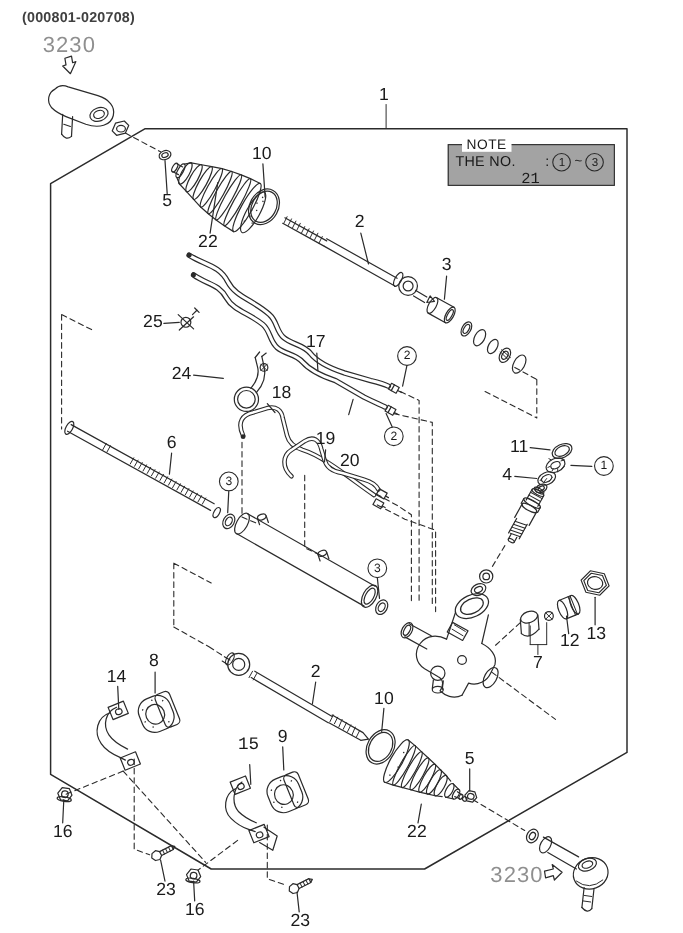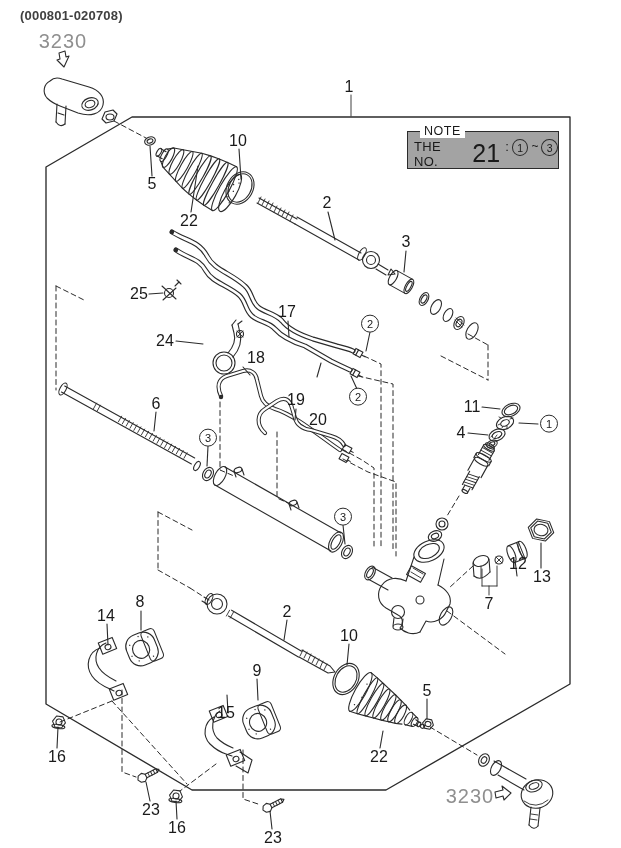--- a/index.html
+++ b/index.html
@@ -26,21 +26,21 @@
   .ref { position:absolute; transform:translate(-50%,-50%); color:var(--ref);
          font-size:20px; letter-spacing:1px; line-height:1; white-space:nowrap; }
   .header-code { position:absolute; left:20px; top:8px; color:#404040; font-size:13px;
                  font-weight:bold; letter-spacing:0.2px; }
   .notebox { position:absolute; left:407px; top:131px; width:150px; height:36px;
              border:1.4px solid var(--line); background:#a3a3a3; }
   .note-title { position:absolute; top:-8px; left:12px; background:#fff; padding:0 4px;
                 font-size:12.5px; letter-spacing:0.5px; color:var(--label); }
   .note-row { display:flex; align-items:flex-start; gap:3px; padding-left:6px; margin-top:7px; color:var(--label); }
   .note-prefix { font-size:13px; letter-spacing:0.3px; }
-  .note-num { font-size:25px; margin:0 2px; }
+  .note-num { font-size:14px; margin:16px 2px;font-family:Liberation Mono, monospace; }
   .note-colon { font-size:13px; }
   .note-circ { width:15px; height:15px; border:1.2px solid var(--line); border-radius:50%;
                display:inline-flex; align-items:center; justify-content:center; font-size:10.5px; }
   .note-tilde { font-size:12px; }
 </style>
 </head>
 <body>
 
 <div class="stage">
 
@@ -516,26 +516,26 @@
       <div class="callout" style="left: 139px; top: 294px;">25</div>
       <div class="callout" style="left: 165px; top: 341px;">24</div>
       <div class="callout" style="left: 287px; top: 312px;">17</div>
       <div class="callout" style="left: 242px; top: 358px; margin-left: 14px;">18</div>
       <div class="callout" style="left: 318px; top: 385px; margin-top: 35px;">20</div>
       <div class="callout" style="left: 296px; top: 400px;">19</div>
       <div class="callout" style="left: 156px; top: 404px;">6</div>
       <div class="callout" style="left: 472px; top: 407px;">11</div>
       <div class="callout" style="left: 461px; top: 433px;">4</div>
       <div class="callout" style="left: 489px; top: 604px;">7</div>
-      <div class="callout" style="left: 518px; top: 564px; text-align: right;">12</div>
+      <div class="callout" style="left: 518px; top: 584px; text-align: right;">12</div>
       <div class="callout" style="left: 542px; top: 577px;">13</div>
       <div class="callout" style="left: 106px; top: 616px;">14</div>
       <div class="callout" style="left: 140px; top: 602px;">8</div>
       <div class="callout" style="left: 57px; top: 757px;">16</div>
-      <div class="callout" style="left: 226px; top: 713px;">15</div>
+      <div class="callout" style="left: 226px; top: 677px; font-family: Liberation Mono, monospace;">15</div>
       <div class="callout" style="left: 257px; top: 671px;">9</div>
       <div class="callout" style="left: 287px; top: 612px;">2</div>
       <div class="callout" style="left: 349px; top: 636px;">10</div>
       <div class="callout" style="left: 379px; top: 757px;">22</div>
       <div class="callout" style="left: 427px; top: 691px;">5</div>
       <div class="callout" style="left: 151px; top: 810px;">23</div>
       <div class="callout" style="left: 177px; top: 828px;">16</div>
       <div class="callout" style="left: 273px; top: 838px;">23</div>
       <div class="callout circled" style="left: 370px; top: 324px;">2</div>
       <div class="callout circled" style="left: 358px; top: 397px;">2</div>

